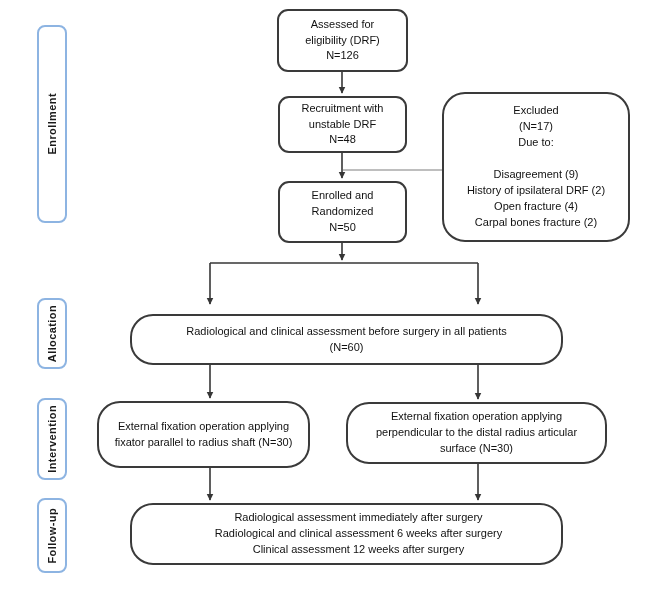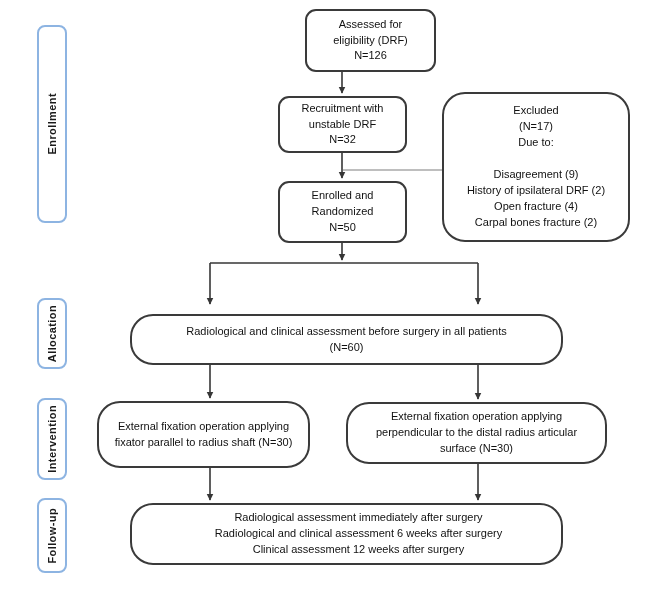--- a/index.html
+++ b/index.html
@@ -107,27 +107,27 @@
   <div class="stage" style="left:37px; top:298px; width:30px; height:71px;">
     <span>Allocation</span>
   </div>
   <div class="stage" style="left:37px; top:398px; width:30px; height:82px;">
     <span>Intervention</span>
   </div>
   <div class="stage" style="left:37px; top:498px; width:30px; height:75px;">
     <span>Follow-up</span>
   </div>
 
-  <div class="fbox" style="left:277px; top:9px; width:131px; height:63px;margin-left:28px;">Assessed for
+  <div class="fbox" style="left:277px; top:9px; width:131px; height:63px;">Assessed for
 eligibility (DRF)
 N=126</div>
 
   <div class="fbox" style="left:278px; top:96px; width:129px; height:57px;">Recruitment with
 unstable DRF
-N=32</div>
+N=48</div>
 
   <div class="fbox big-radius" style="left:442px; top:92px; width:188px; height:150px;">Excluded
 (N=17)
 Due to:
 
 Disagreement (9)
 History of ipsilateral DRF (2)
 Open fracture (4)
 Carpal bones fracture (2)</div>
 

